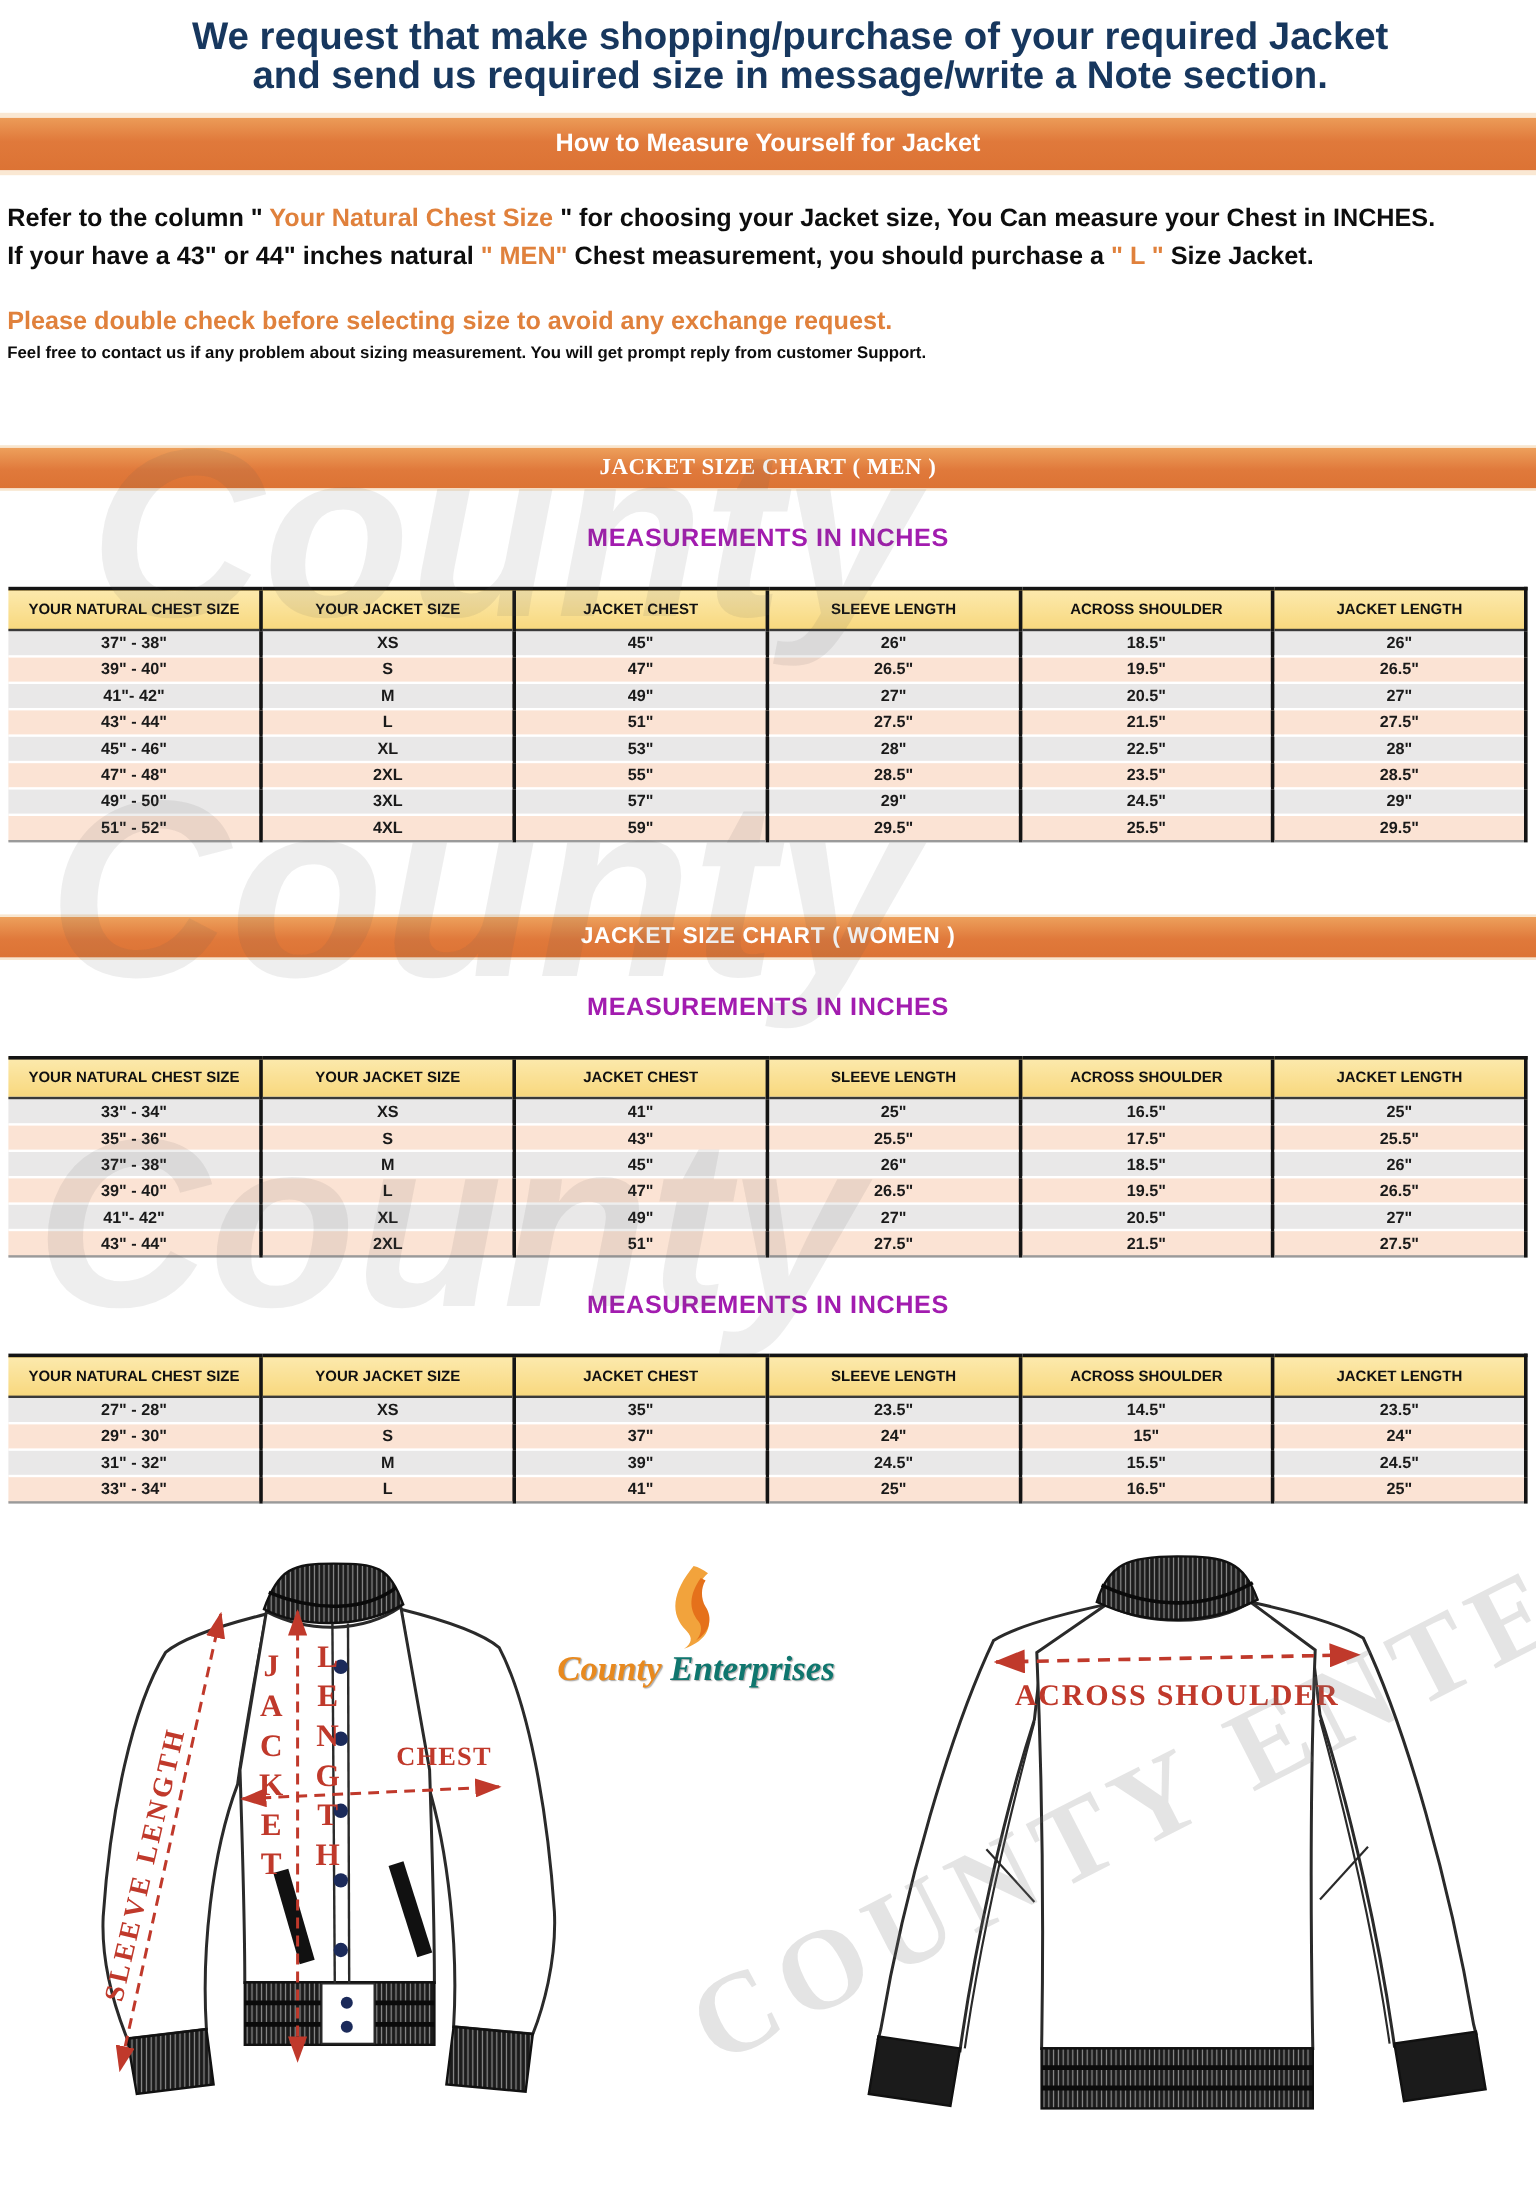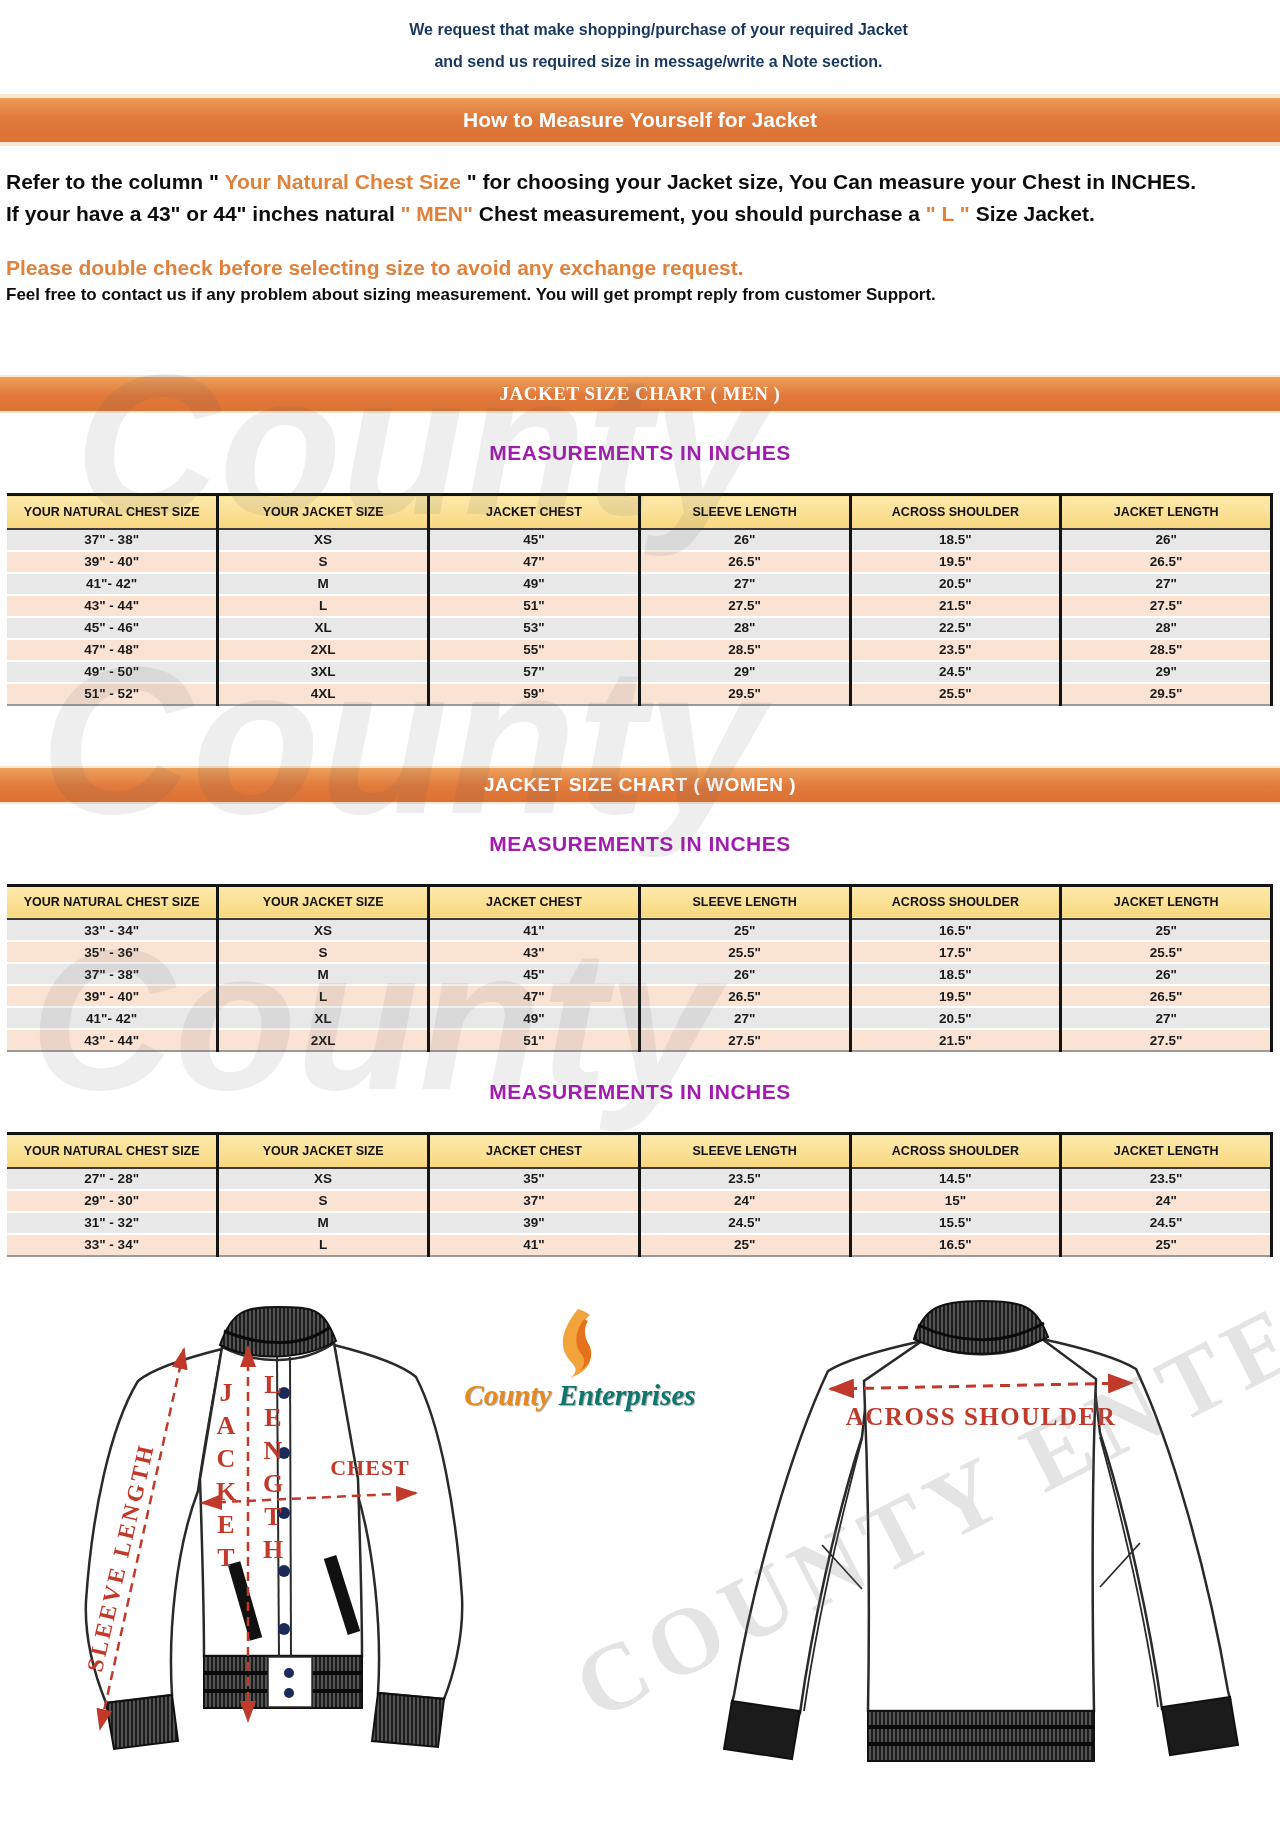--- a/index.html
+++ b/index.html
@@ -3,31 +3,31 @@
 <meta charset="utf-8">
 <style>
   html,body{margin:0;padding:0;}
   body{
     width:1280px;height:1842px;position:relative;overflow:hidden;
     background:#ffffff;font-family:"Liberation Sans",sans-serif;
   }
   .content{position:relative;z-index:1;}
   
   .top-note{padding-top:14px;text-align:center;color:#17375E;
-    font-size:16px;font-weight:bold;line-height:32px;padding-left:37px;}
+    font-size:32px;font-weight:bold;line-height:32px;padding-left:37px;}
   
   .banner-main{margin-top:16px;height:44px;line-height:44px;text-align:center;
     background:linear-gradient(180deg,#EC9C58 0%,#E0793B 45%,#DC7334 100%);
     border-top:4px solid #FAE8D3;border-bottom:4px solid #FAE8D3;
     color:#fff;font-size:21px;font-weight:bold;}
   
   .intro{margin:20px 6px 0;font-size:21px;font-weight:bold;line-height:32px;color:#0d0d0d;}
   .hl{color:#E0813C;}
   .warning{margin:26px 6px 0;font-size:21px;font-weight:bold;color:#E0813C;}
-  .contact{margin:5px 6px 16px;font-size:17px;font-weight:bold;color:#0d0d0d;}
+  .contact{margin:5px 6px 16px;font-size:14px;font-weight:bold;color:#0d0d0d;}
   
   .chart-banner{height:34px;line-height:34px;text-align:center;
     background:linear-gradient(180deg,#EDA05C 0%,#E0793B 55%,#DC7334 100%);
     border-top:2px solid #F8E6CF;border-bottom:2px solid #F8E6CF;
     color:#fff;font-size:19px;font-weight:bold;letter-spacing:.5px;}
   .banner-men{margin-top:70px;font-family:Liberation Serif, serif;}
   .banner-women{margin-top:60px;}
   .banner-kids{margin-top:42px;}
   .subtitle{margin-top:28px;text-align:center;color:#a21caf;
     font-size:21px;font-weight:bold;letter-spacing:.5px;}

